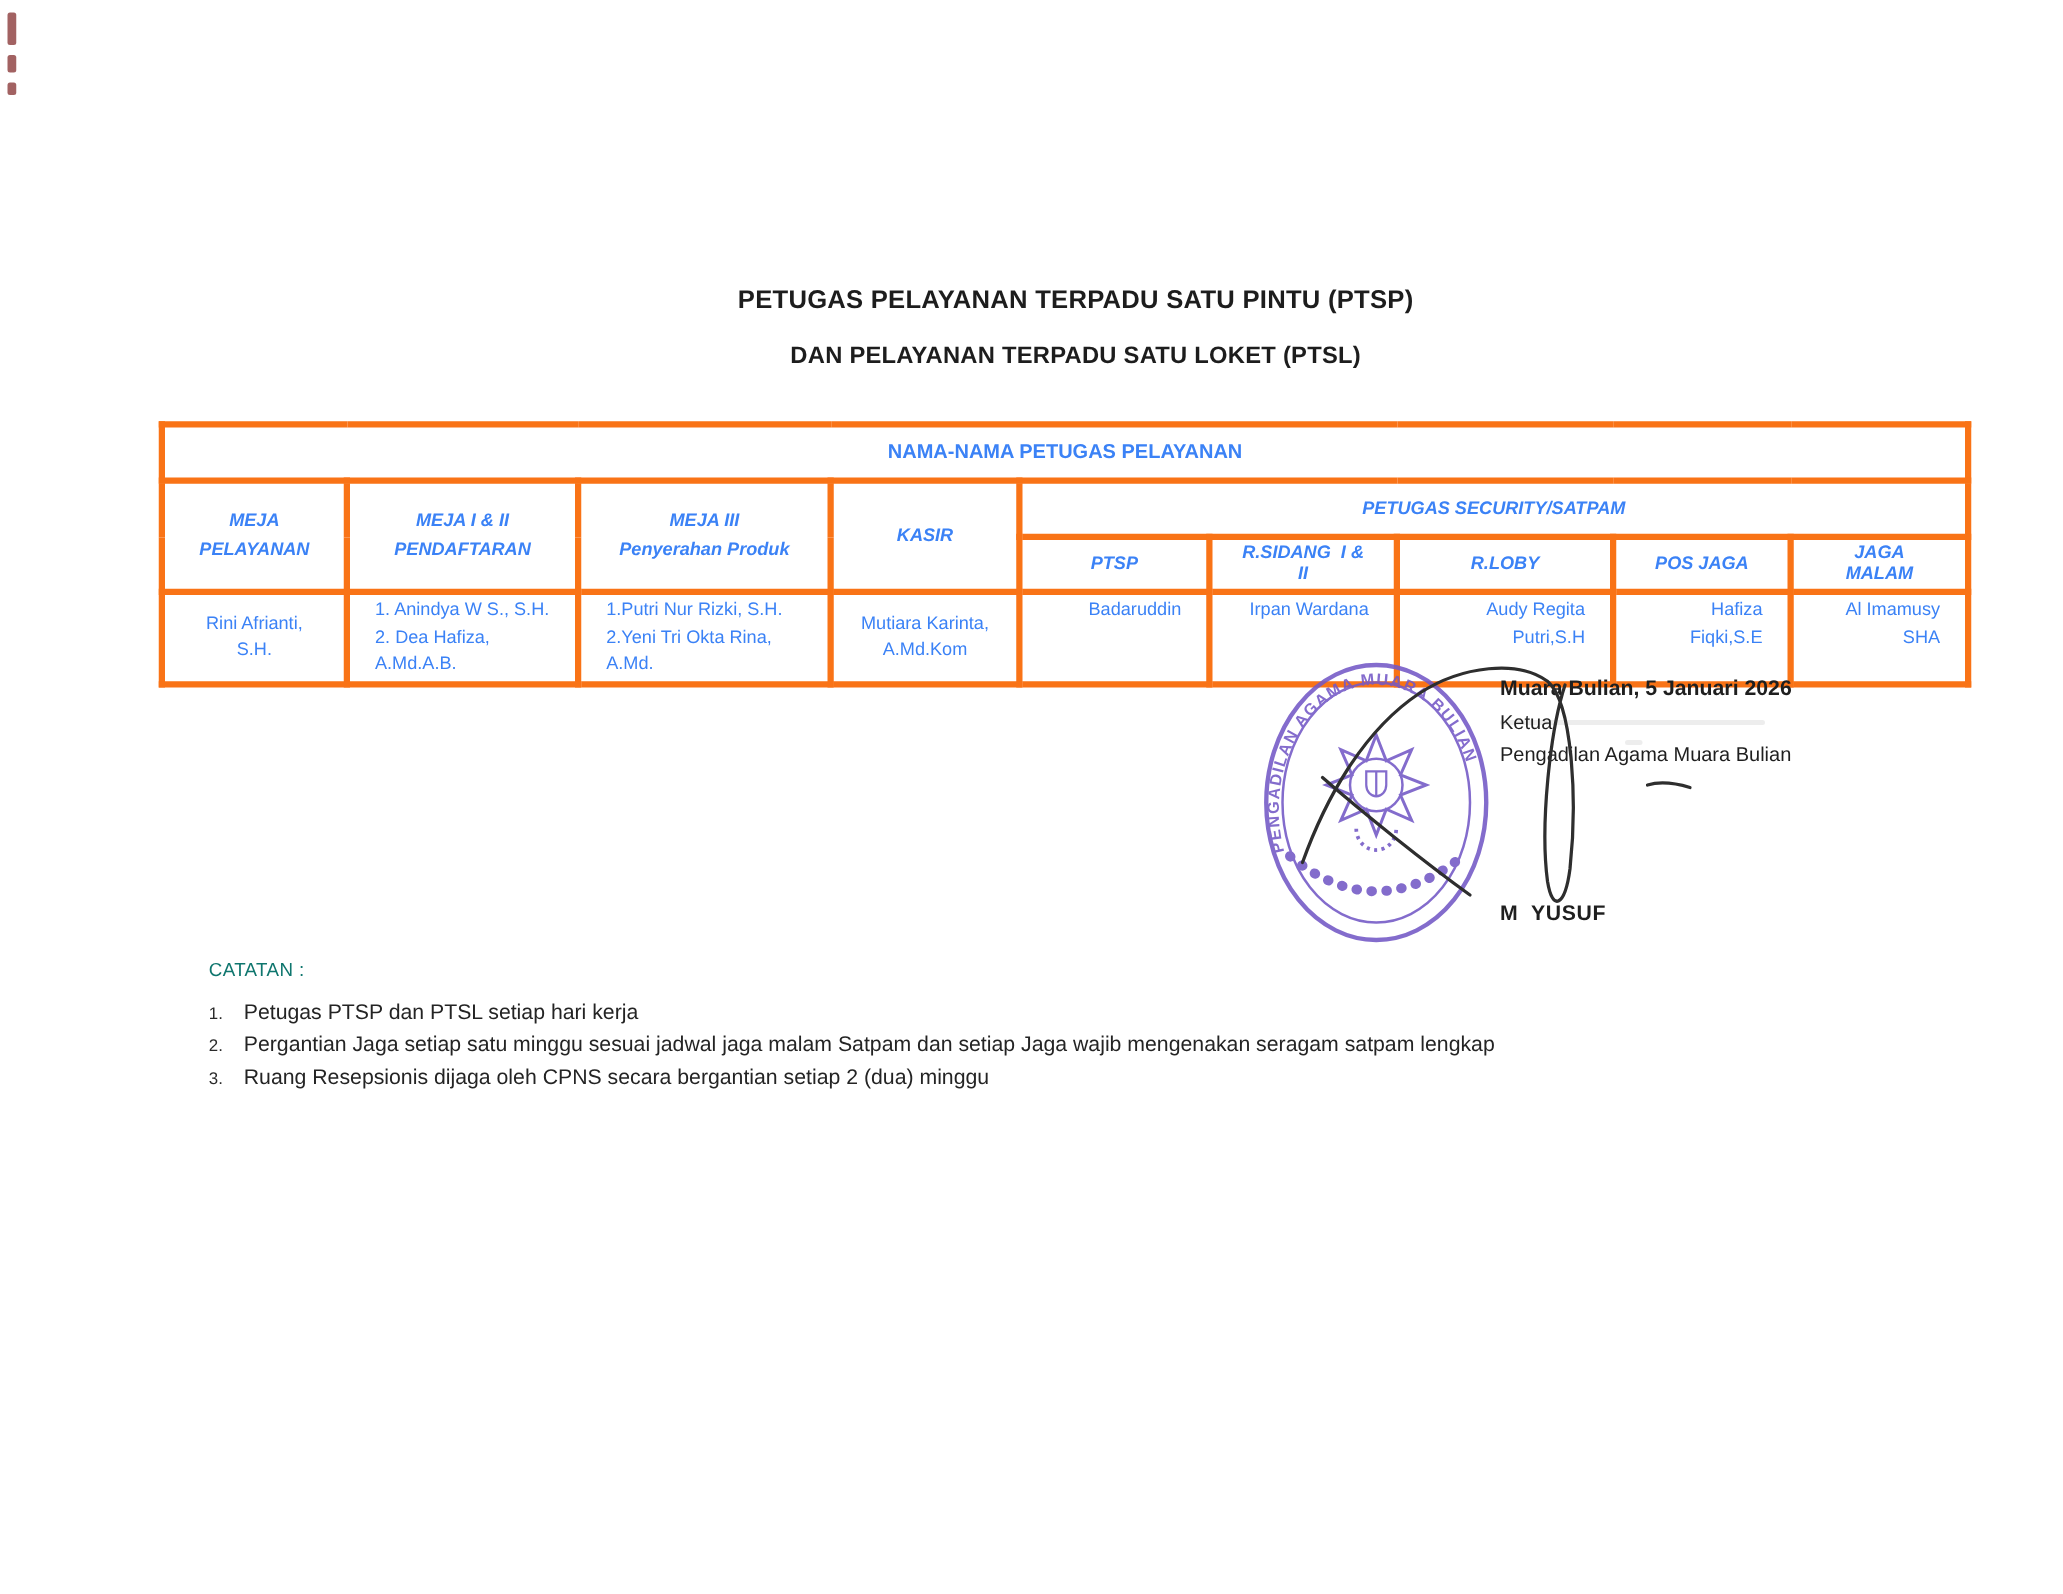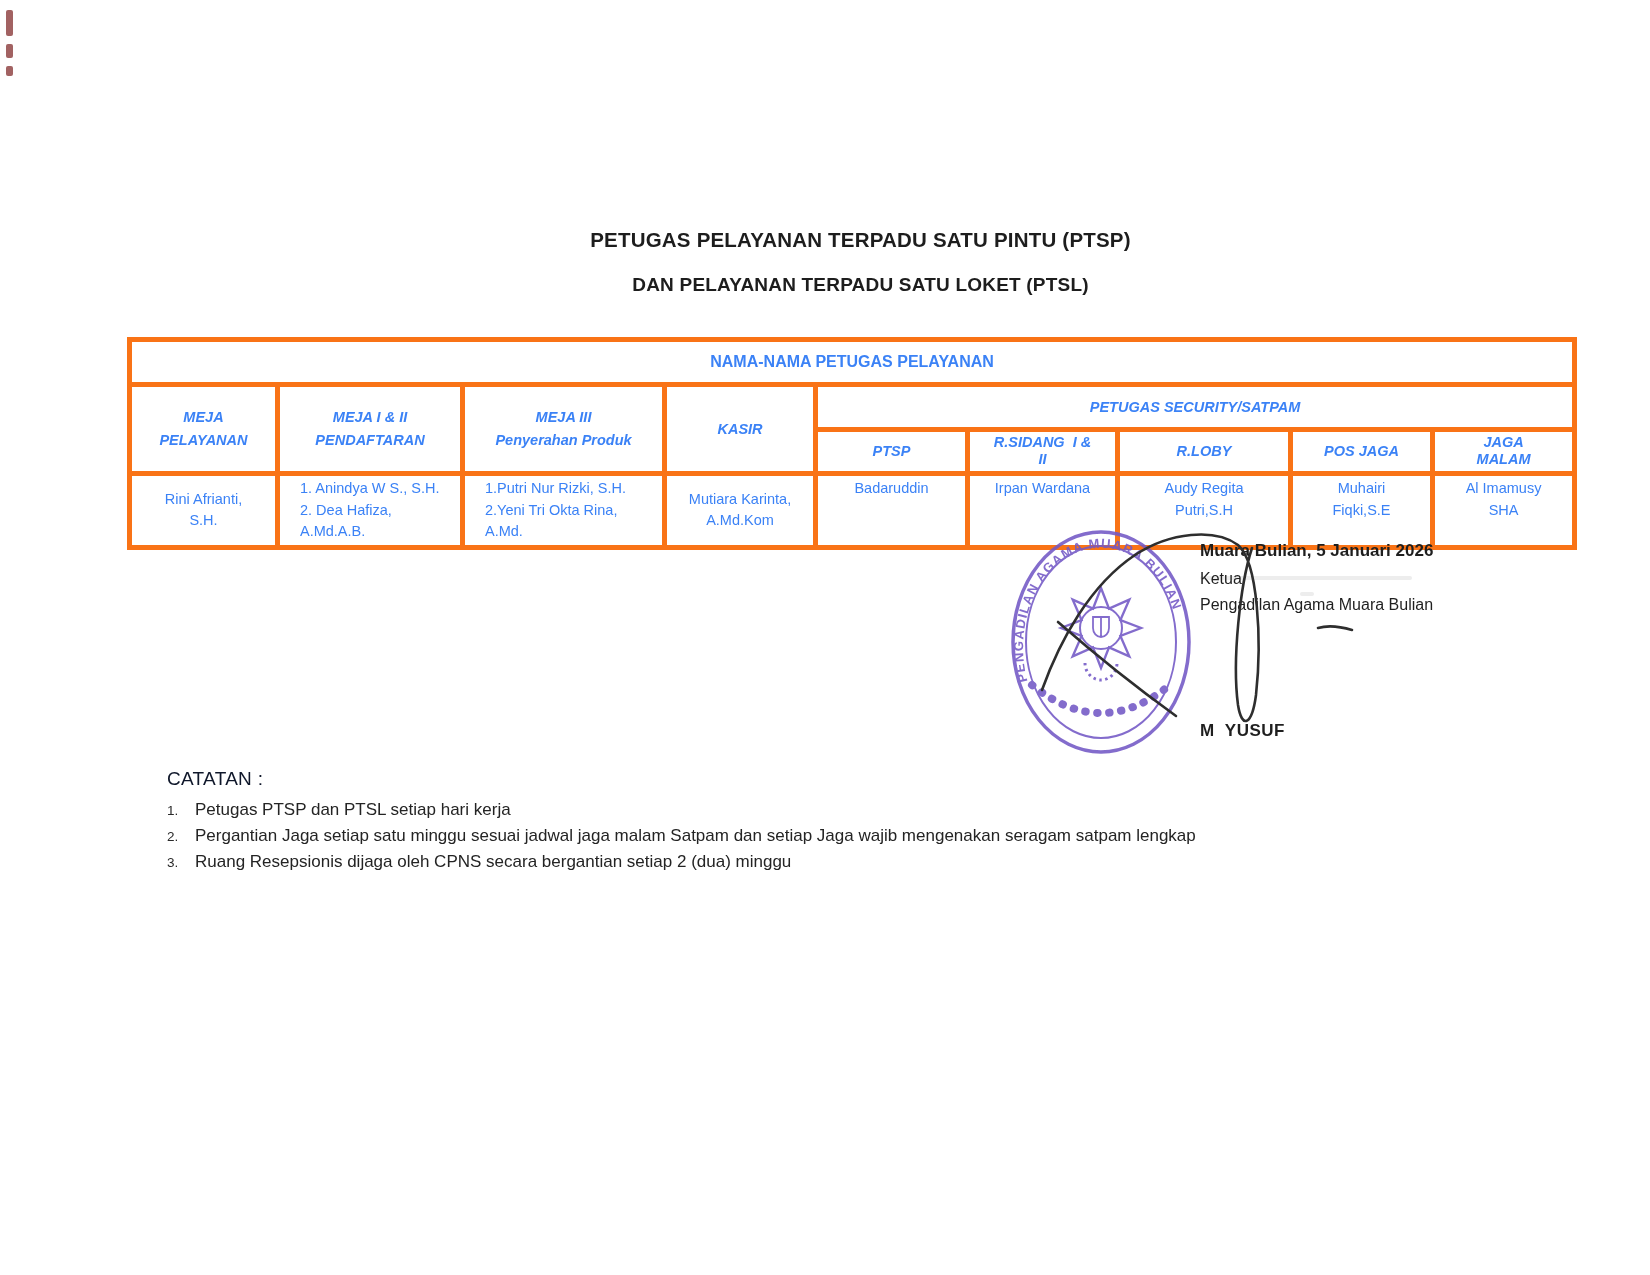--- a/index.html
+++ b/index.html
@@ -28,34 +28,34 @@
   td.hcell{
     text-align:center;font-weight:bold;font-style:italic;font-size:14.5px;
     white-space:pre-line;line-height:1.55;
   }
   td.hcell-sub{height:27px;white-space:pre-wrap;line-height:1.2;}
   td.hcell-main{height:67px;}
   td.group-cell{height:36px;text-align:center;font-weight:bold;font-style:italic;font-size:14.5px;}
   td.dcell{height:60px;font-size:14.5px;vertical-align:middle;white-space:pre-line;line-height:1.5;}
   td.d-center{text-align:center;}
   td.d-left{text-align:left;border-radius:20px;}
-  td.d-sec{vertical-align:top;padding-top:4px;text-align:center;padding-left:8px;}
+  td.d-sec{vertical-align:top;padding-top:4px;text-align:right;padding-left:8px;}
 
   
   .sig-line{left:1200px;white-space:pre;color:#1f1f1f;}
   .sig-date{top:541px;font-size:17px;font-weight:bold;}
   .sig-role{top:570px;font-size:16px;}
   .sig-inst{top:596px;font-size:16px;}
   .sig-name{top:721px;font-size:17px;font-weight:bold;letter-spacing:.5px;}
 
   
   .erased{background:#cfcfcf;opacity:.38;border-radius:2px;}
 
   
-  .notes-label{left:167px;top:768px;font-size:19px;color:#0f172a;letter-spacing:.3px;}
+  .notes-label{left:167px;top:768px;font-size:15px;color:#0f766e;letter-spacing:.3px;}
   .notes-list{left:167px;top:800px;width:1270px;}
   .note-row{display:flex;align-items:baseline;height:26px;}
   .note-num{width:28px;font-size:13.5px;color:#2a2a2a;flex:0 0 28px;}
   .note-text{font-size:17px;color:#242424;}
 
   
   .edge-mark{left:6px;width:7px;background:#7a1f1f;opacity:.7;border-radius:2px;}
 
   svg text{font-family:"Liberation Sans",sans-serif;}
 </style>
@@ -106,21 +106,21 @@
     <td class="dcell d-center">Rini Afrianti, S.H.</td>
     <td class="dcell d-left">1. Anindya W S., S.H.
 2. Dea Hafiza, A.Md.A.B.</td>
     <td class="dcell d-left">1.Putri Nur Rizki, S.H.
 2.Yeni Tri Okta Rina, A.Md.</td>
     <td class="dcell d-center">Mutiara Karinta,
 A.Md.Kom</td>
     <td class="dcell d-sec">Badaruddin</td>
     <td class="dcell d-sec">Irpan Wardana</td>
     <td class="dcell d-sec">Audy Regita Putri,S.H</td>
-    <td class="dcell d-sec">Muhairi Fiqki,S.E</td>
+    <td class="dcell d-sec">Hafiza Fiqki,S.E</td>
     <td class="dcell d-sec">Al Imamusy SHA</td>
   </tr>
 </tbody>
   </table>
 
 <div class="abs sig-line sig-date">Muara Bulian, 5 Januari 2026</div>
 <div class="abs erased" style="left:1200px;top:576px;width:212px;height:4px;"></div>
 <div class="abs erased" style="left:1300px;top:592px;width:14px;height:4px;"></div>
 <div class="abs sig-line sig-role">Ketua</div>
 <div class="abs sig-line sig-inst">Pengadilan Agama Muara Bulian</div>

